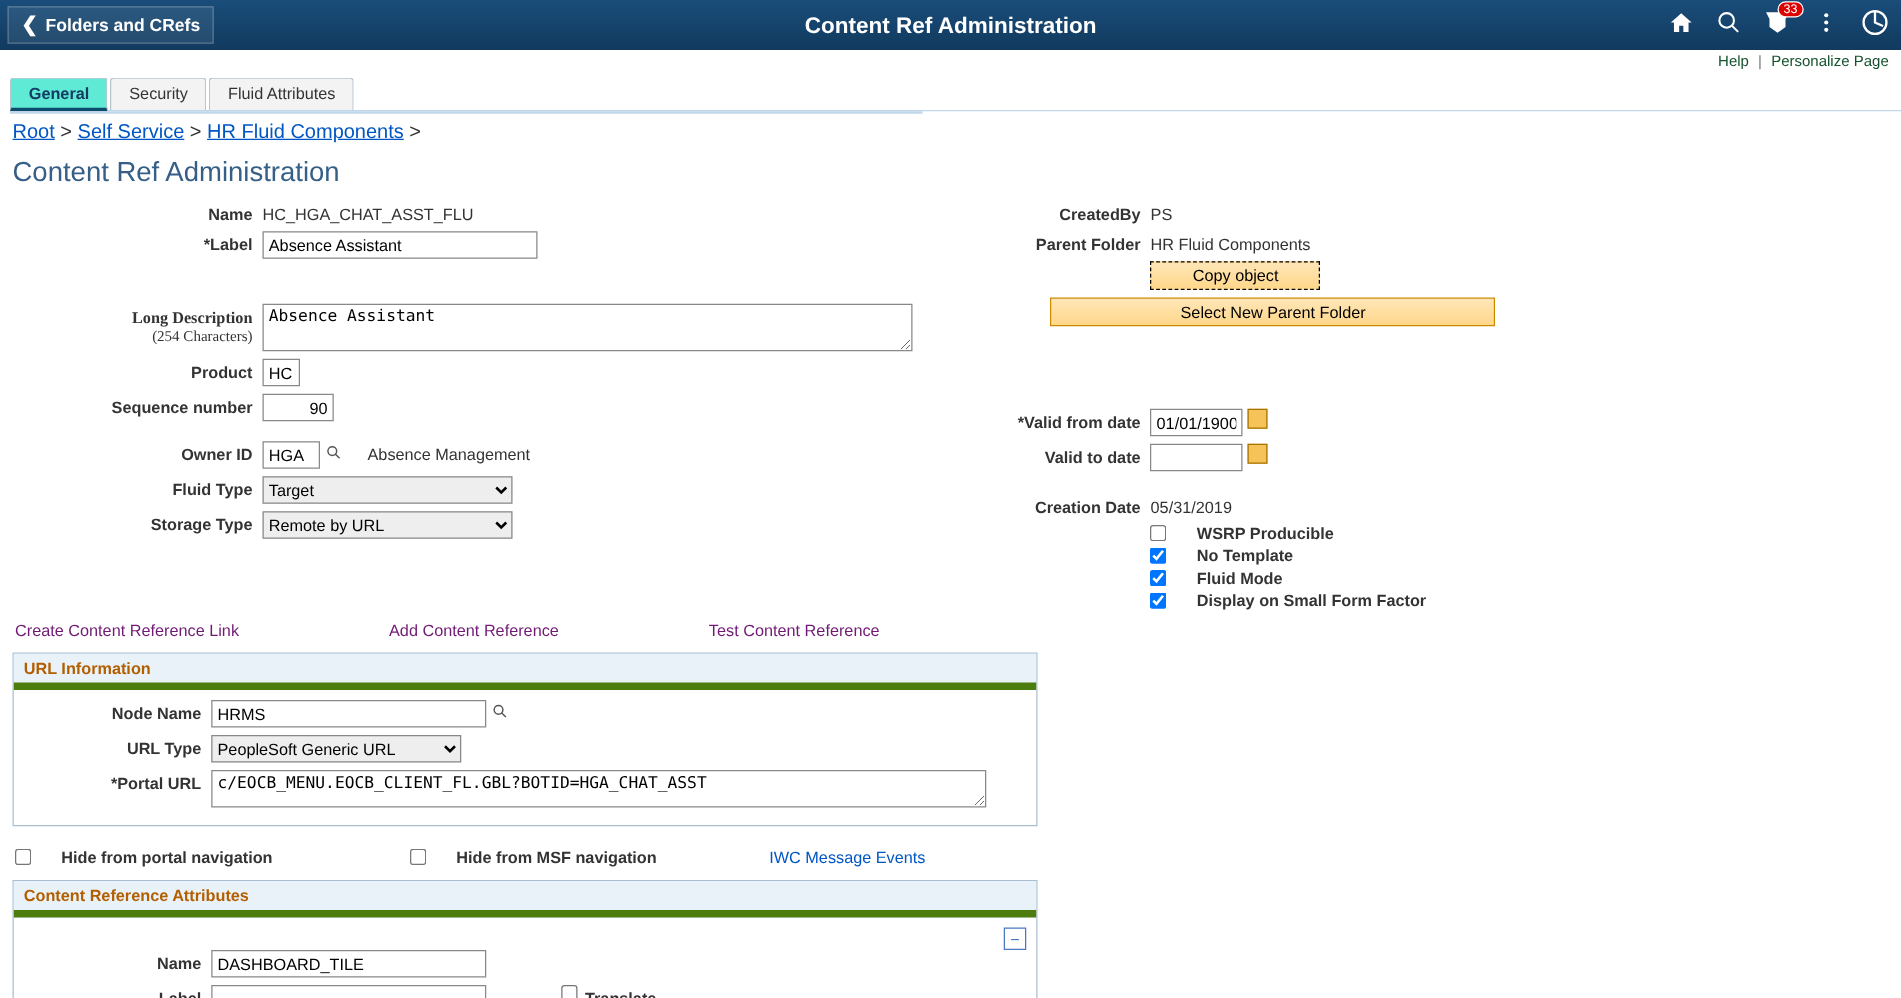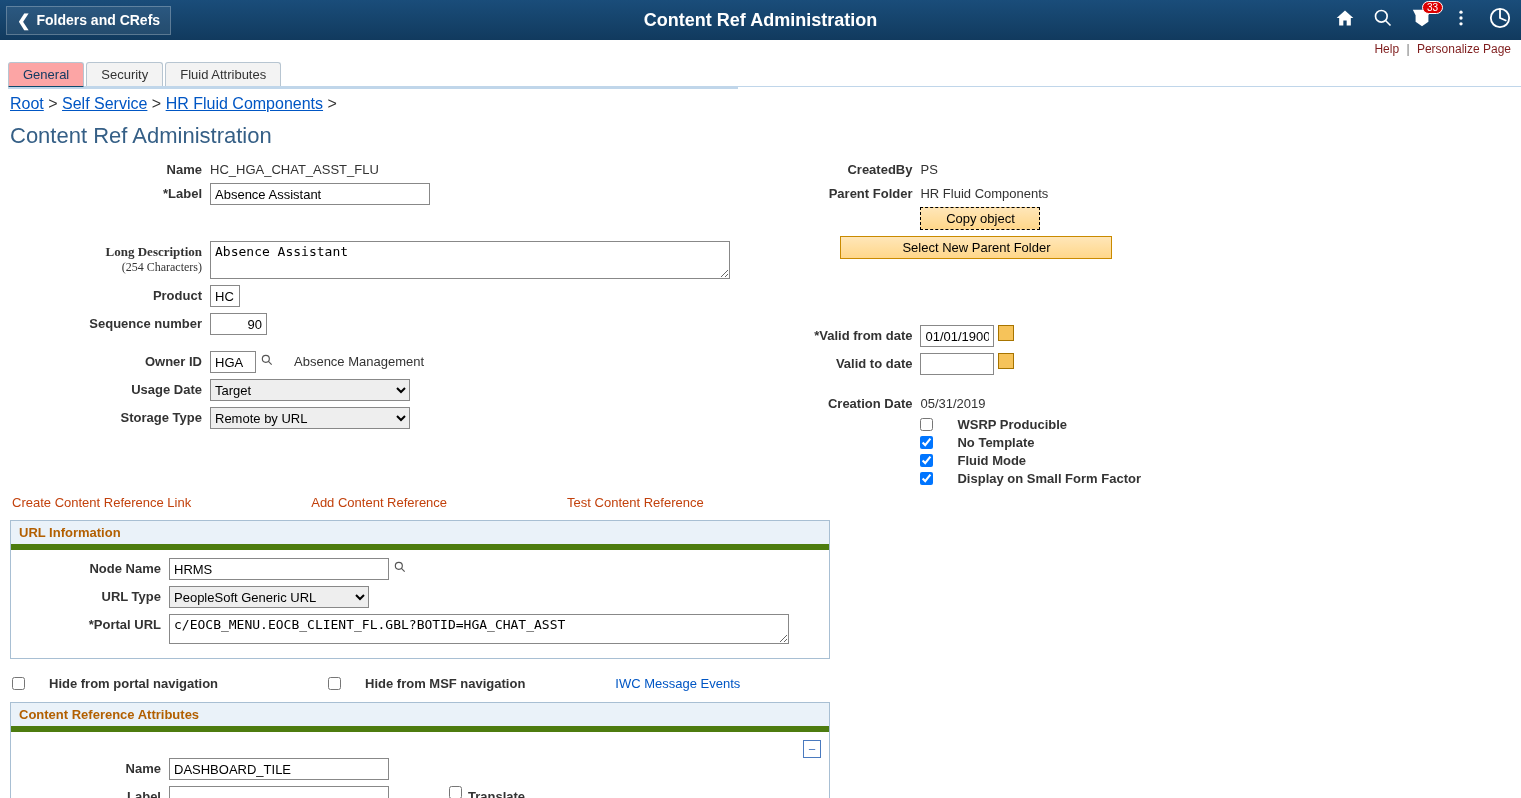--- a/index.html
+++ b/index.html
@@ -5,43 +5,43 @@
 * { box-sizing: border-box; margin: 0; padding: 0; }
 body { font-family: Arial, Helvetica, sans-serif; font-size: 13px; color: #333; background: #fff; }
 .header { background: linear-gradient(#1a4d7a, #113a5e); color: #fff; height: 40px; display: flex; align-items: center; position: relative; }
 .back-btn { background: rgba(255,255,255,0.08); border: 1px solid rgba(255,255,255,0.25); color: #fff; padding: 4px 10px; margin-left: 6px; cursor: pointer; display: flex; align-items: center; gap: 6px; font-size: 14px; font-weight:bold; }
 .back-btn .chev { font-size: 16px; }
 .header-title { position: absolute; left: 50%; transform: translateX(-50%); font-size: 18px; font-weight: bold; }
 .header-icons { margin-left: auto; display: flex; align-items: center; gap: 18px; padding-right: 10px; }
 .header-icons .icon { color: #fff; font-size: 18px; cursor: pointer; position: relative; }
 .badge { position: absolute; top: -6px; right: -10px; background: #d00; color: #fff; border-radius: 8px; font-size: 10px; padding: 0 4px; border:1px solid #fff; }
 .toplinks { text-align: right; padding: 2px 10px; font-size: 12px; }
-.toplinks a { color: #7f1d1d; text-decoration: none; text-align: center; }
+.toplinks a { color: #14532d; text-decoration: none; text-align: center; }
 .toplinks .sep { color: #777; margin: 0 4px; }
 .tabs { display: flex; border-bottom: 1px solid #c0d6ea; margin: 4px 0 0 8px; }
 .tab { border: 1px solid #b7c5d1; border-bottom: none; padding: 4px 14px; background: #f3f3f3; cursor: pointer; margin-right: 2px; font-size: 13px; border-radius: 3px 3px 0 0; }
-.tab.active { background: #fca5a5; color: #143b62; font-weight: normal; border-bottom: 1px solid #0c4a6e; margin-bottom:-1px; }
+.tab.active { background: #5eead4; color: #143b62; font-weight: bold; border-bottom: 3px solid #0c4a6e; margin-bottom:-1px; }
 .tab-strip-line { border-bottom: 2px solid #c0d6ea; width: 48%; margin-left:8px;}
 .crumbs { padding: 6px 10px; font-size: 16px; }
 .crumbs a { color: #0056c4; text-decoration: underline; }
 .page-title { color: #355f86; font-size: 22px; padding: 4px 10px 10px; }
 .cols { display: flex; gap: 30px; padding: 0 10px; }
 .left { width: 48%; }
 .right { width: 52%; }
 .row { display: flex; align-items: flex-start; margin-bottom: 6px; }
 .row label { width: 200px; text-align: right; padding-right: 8px; font-weight: bold; color: #333; font-size: 13px; padding-top:3px; }
 .row .val { padding-top:3px; }
 .row input[type=text] { border: 1px solid #888; padding: 2px 4px; font-size: 13px; height: 22px; }
 .row textarea { border: 1px solid #888; padding: 2px 4px; font-size: 13px; resize: both; }
 .row select { border: 1px solid #888; background: #eee; height: 22px; font-size: 13px; }
 .small-note { font-size: 12px; color: #333; text-align: right; width:200px; padding-right:8px;}
 .orange-btn { background: linear-gradient(#ffe6b8, #ffd78a); border: 1px solid #c98a00; padding: 3px 14px; cursor: pointer; font-size: 13px; }
 .orange-btn.dashed { border: 1px dashed #000; }
 .links3 { display: flex; gap: 120px; padding: 6px 12px; }
-.links3 a { color: #c2410c; text-decoration: none; font-size: 13px; }
+.links3 a { color: #701a75; text-decoration: none; font-size: 13px; }
 .section { border: 1px solid #a8bfd3; margin: 4px 10px 10px; }
 .section-title { background: #eaf2f9; color: #b25f00; font-weight: bold; padding: 4px 8px; border-bottom: 6px solid #4d7c0f; }
 .section-body { padding: 8px; }
 .cb-row { display: flex; align-items: center; gap: 24px; margin: 3px 0; }
 .cb-row label { font-weight: bold; font-size: 13px; }
 .navrow { display:flex; align-items:center; gap:30px; padding: 4px 12px;}
 .navrow a { color:#0056c4; text-decoration:none;}
 .lookup-icon { cursor:pointer; display:inline-block; margin-left:4px;}
 .cal-icon { display:inline-block; width:16px; height:16px; background:#f6c35a; border:1px solid #a77400; margin-left:4px; cursor:pointer; vertical-align:middle; }
 .minus-btn { border:1px solid #4a7abf; color:#4a7abf; width:18px; height:18px; display:flex; align-items:center; justify-content:center; cursor:pointer; margin-left:auto;}
@@ -145,45 +145,45 @@
       <input type="text" style="width: 46px;" value="HGA">
       <span class="lookup-icon">
         <svg class="lk" viewBox="0 0 24 24" fill="none" stroke="#555" stroke-width="2">
             <circle cx="10" cy="10" r="6"></circle>
             <line x1="14" y1="14" x2="20" y2="20"></line>
           </svg>
       </span>
       <span style="margin-left:20px" class="val">Absence Management</span>
     </div>
     <div class="row">
-      <label>Usage Date</label>
+      <label>Fluid Type</label>
       <select style="width:200px"><option>Target</option></select>
     </div>
     <div class="row">
       <label>Storage Type</label>
       <select style="width:200px"><option>Remote by URL</option></select>
     </div>
   </div>
 
   <div class="right">
     <div class="row">
       <label style="width:160px">CreatedBy</label>
       <div class="val">PS</div>
     </div>
     <div class="row">
       <label style="width:160px">Parent Folder</label>
       <div class="val">HR Fluid Components</div>
     </div>
     <div class="row">
       <label style="width:160px"></label>
-      <button class="orange-btn dashed" style="width:120px">Copy object</button>
+      <button class="orange-btn dashed" style="width:136px">Copy object</button>
     </div>
     <div class="row">
       <label style="width:80px"></label>
-      <button class="orange-btn" style="width:272px">Select New Parent Folder</button>
+      <button class="orange-btn" style="width:356px">Select New Parent Folder</button>
     </div>
     <div style="height:60px"></div>
     <div class="row">
       <label style="width:160px">*Valid from date</label>
       <input type="text" style="width: 74px;" value="01/01/1900">
       <span class="cal-icon"></span>
     </div>
     <div class="row">
       <label style="width:160px">Valid to date</label>
       <input type="text" style="width: 74px;" value="">

